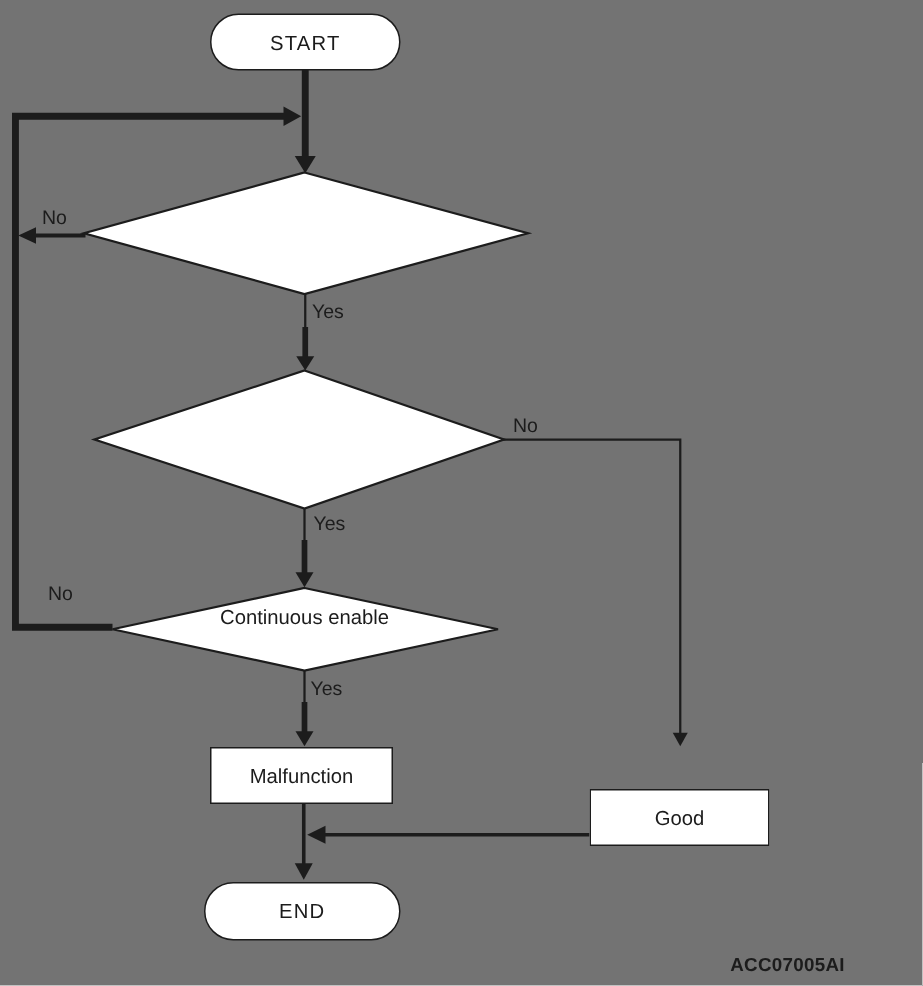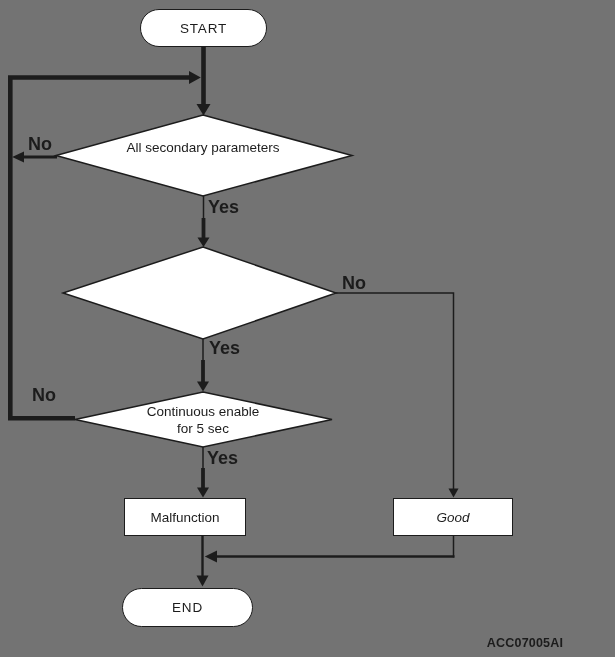--- a/index.html
+++ b/index.html
@@ -26,24 +26,23 @@
     display:flex;align-items:center;justify-content:center;
     font-size:13.5px;
   }
   .decision-text{
     text-align:center;
     font-size:13.5px;
     line-height:17px;
     white-space:nowrap;
   }
   .branch-label{
-    font-size:18px;
+    font-size:13px;
     line-height:15px;
     white-space:nowrap;
-    font-weight:bold;
   }
   .figure-code{
     font-size:12.5px;
     font-weight:bold;
     text-align:center;
     letter-spacing:0.2px;
   }
 </style>
 </head>
 <body>
@@ -93,39 +92,37 @@
       <polygon points="203,115 352,155.5 203,196 56,155.5"></polygon>
       <polygon points="203,247 336,293 203,339 63,293"></polygon>
       <polygon points="203,392 332,419.5 203,447 75,419.5"></polygon>
     </g>
   </svg>
 
   <div class="terminal abs" style="left:140px;top:9px;width:127px;height:38px;">
     <span>START</span>
   </div>
 
-  <div class="terminal abs" style="left:122px;top:588px;width:131px;height:39px;">
+  <div class="terminal abs" style="left:136px;top:588px;width:131px;height:39px;">
     <span>END</span>
   </div>
 
   <div class="decision-text abs" style="left:93px;top:139px;width:220px;">
-    <div>All secondary parameters</div>
   </div>
 
 
   <div class="decision-text abs" style="left:103px;top:403px;width:200px;">
     <div>Continuous enable</div>
-    <div>for 5 sec</div>
   </div>
 
-  <div class="process abs" style="left:124px;top:498px;width:122px;height:38px;">
+  <div class="process abs" style="left:140px;top:498px;width:122px;height:38px;">
     <span>Malfunction</span>
   </div>
 
-  <div class="process abs" style="left:393px;top:498px;width:120px;height:38px;font-style:italic;">
+  <div class="process abs" style="left:393px;top:526px;width:120px;height:38px;">
     <span>Good</span>
   </div>
 
   <div class="branch-label abs" style="left:28px;top:137px;">No</div>
   <div class="branch-label abs" style="left:208px;top:200px;">Yes</div>
 
   <div class="branch-label abs" style="left:342px;top:276px;">No</div>
   <div class="branch-label abs" style="left:209px;top:341px;">Yes</div>
 
   <div class="branch-label abs" style="left:32px;top:388px;">No</div>

